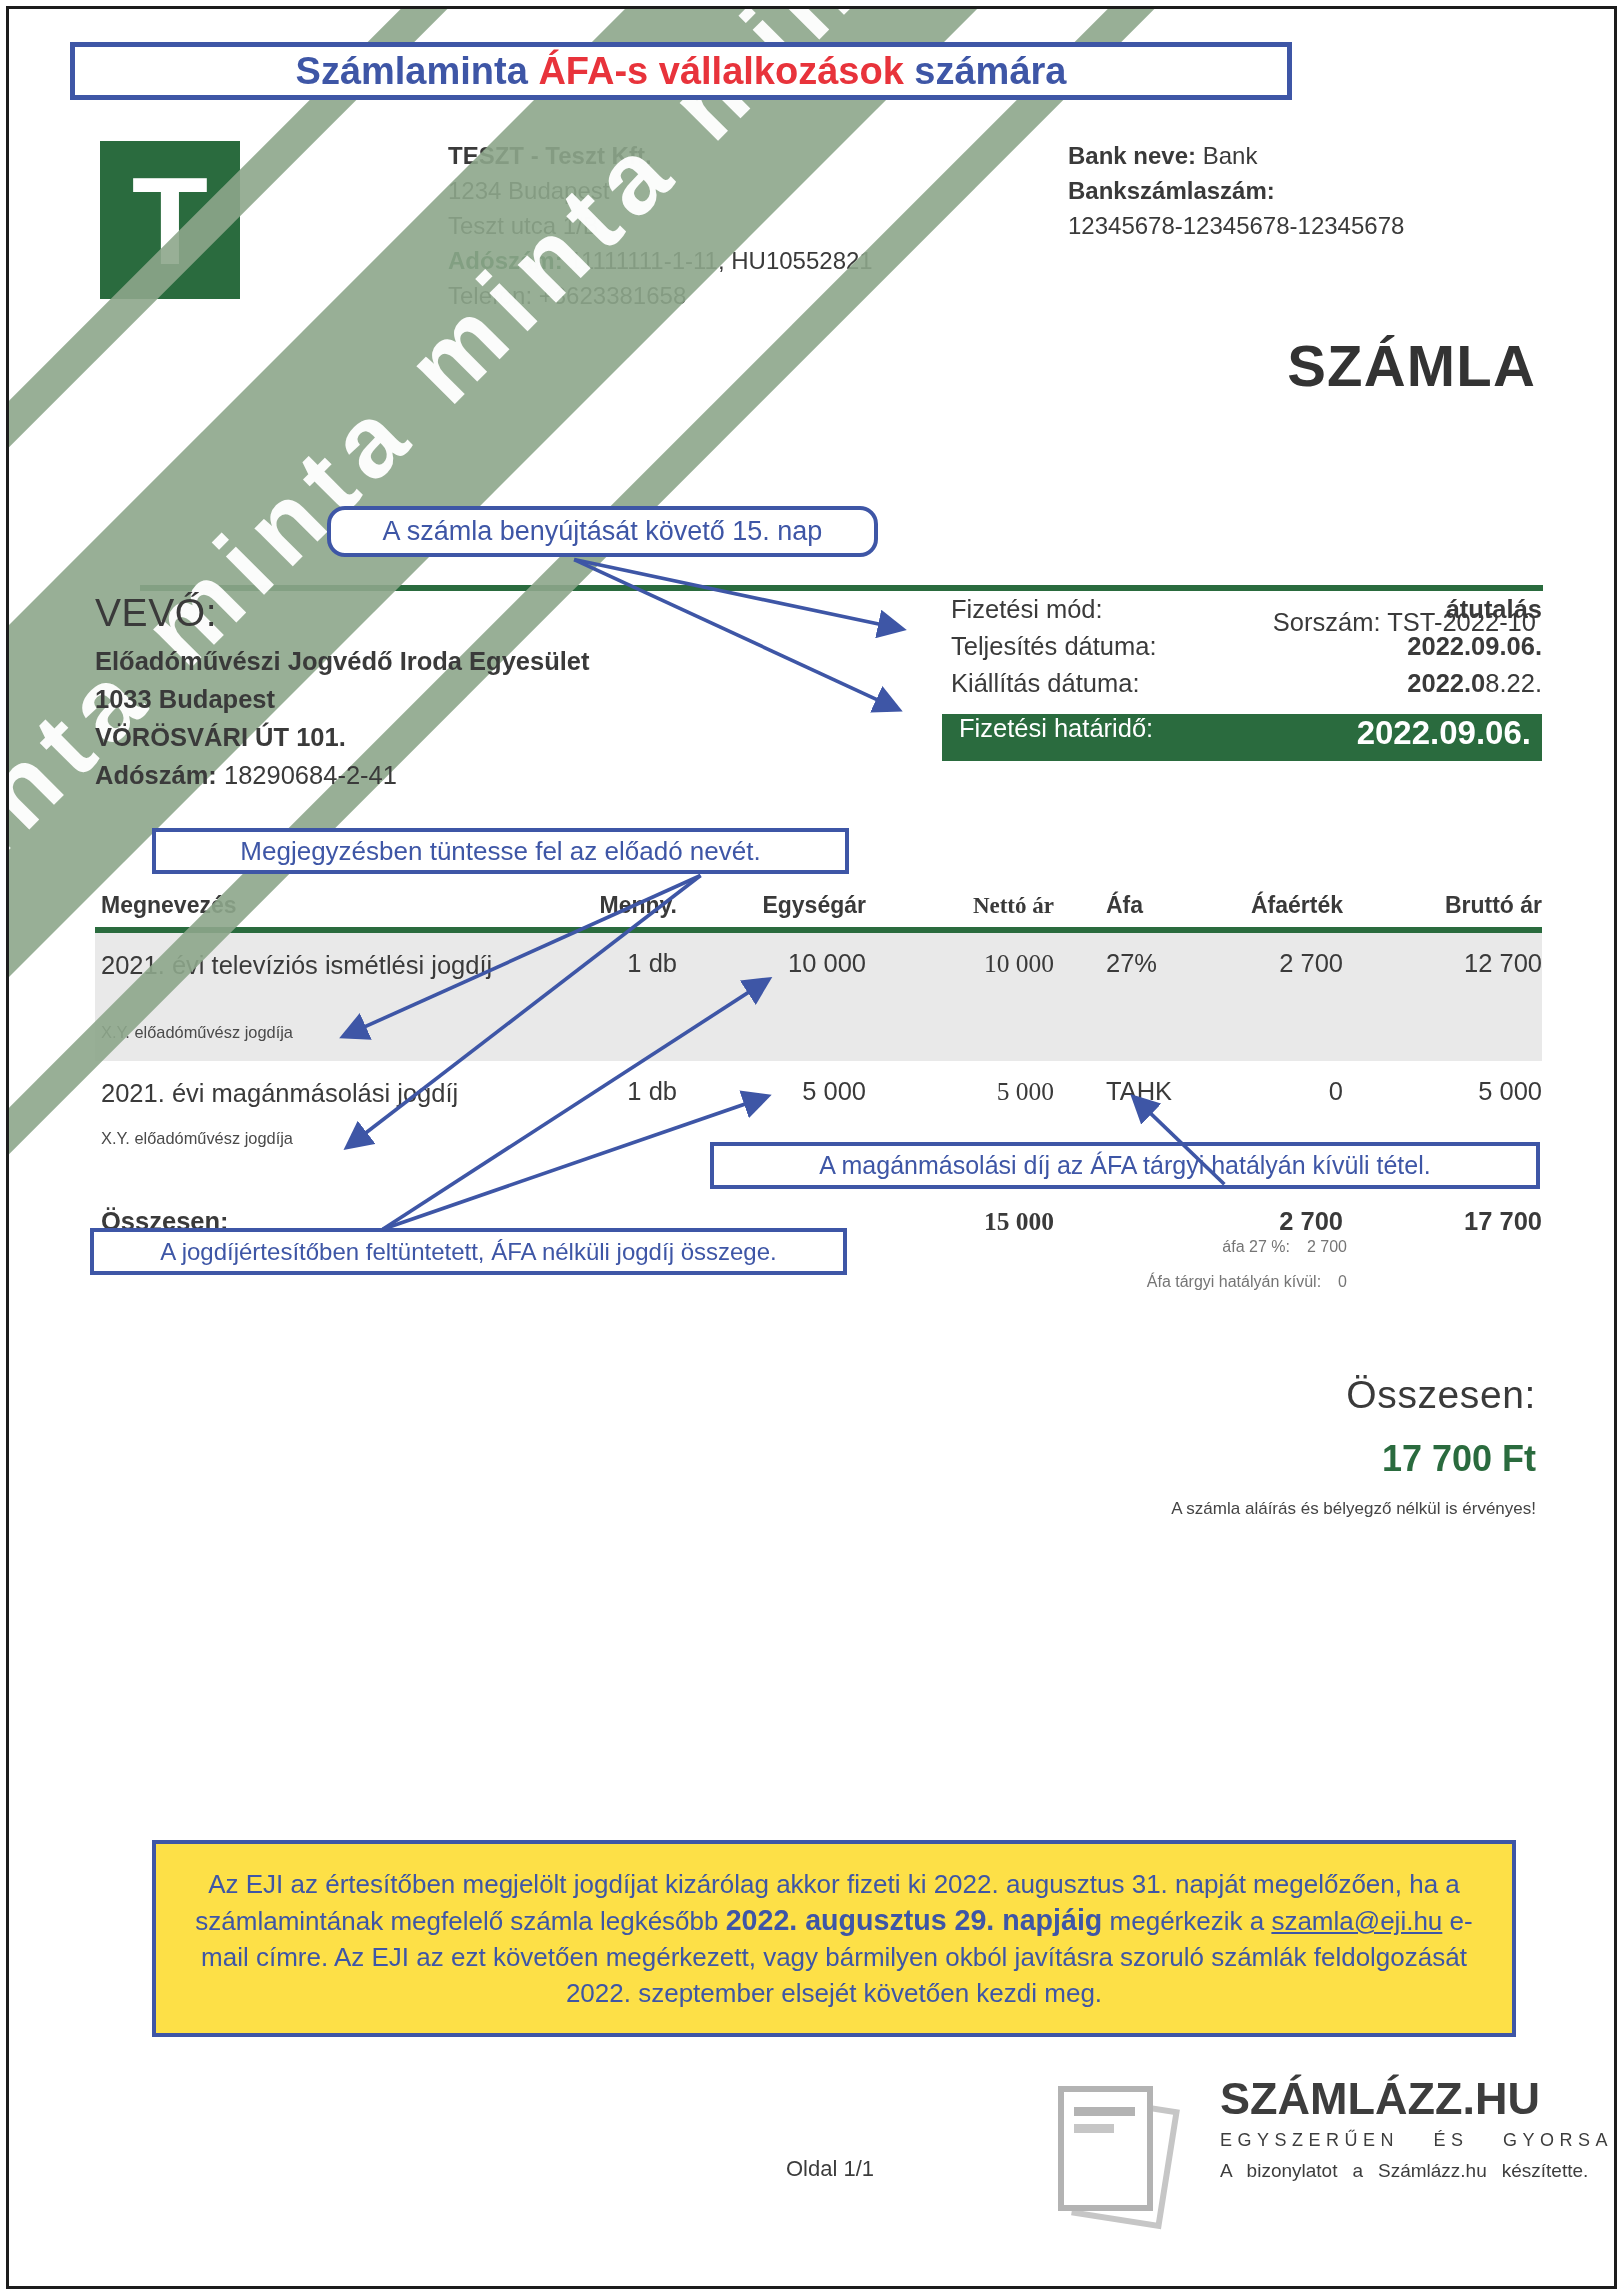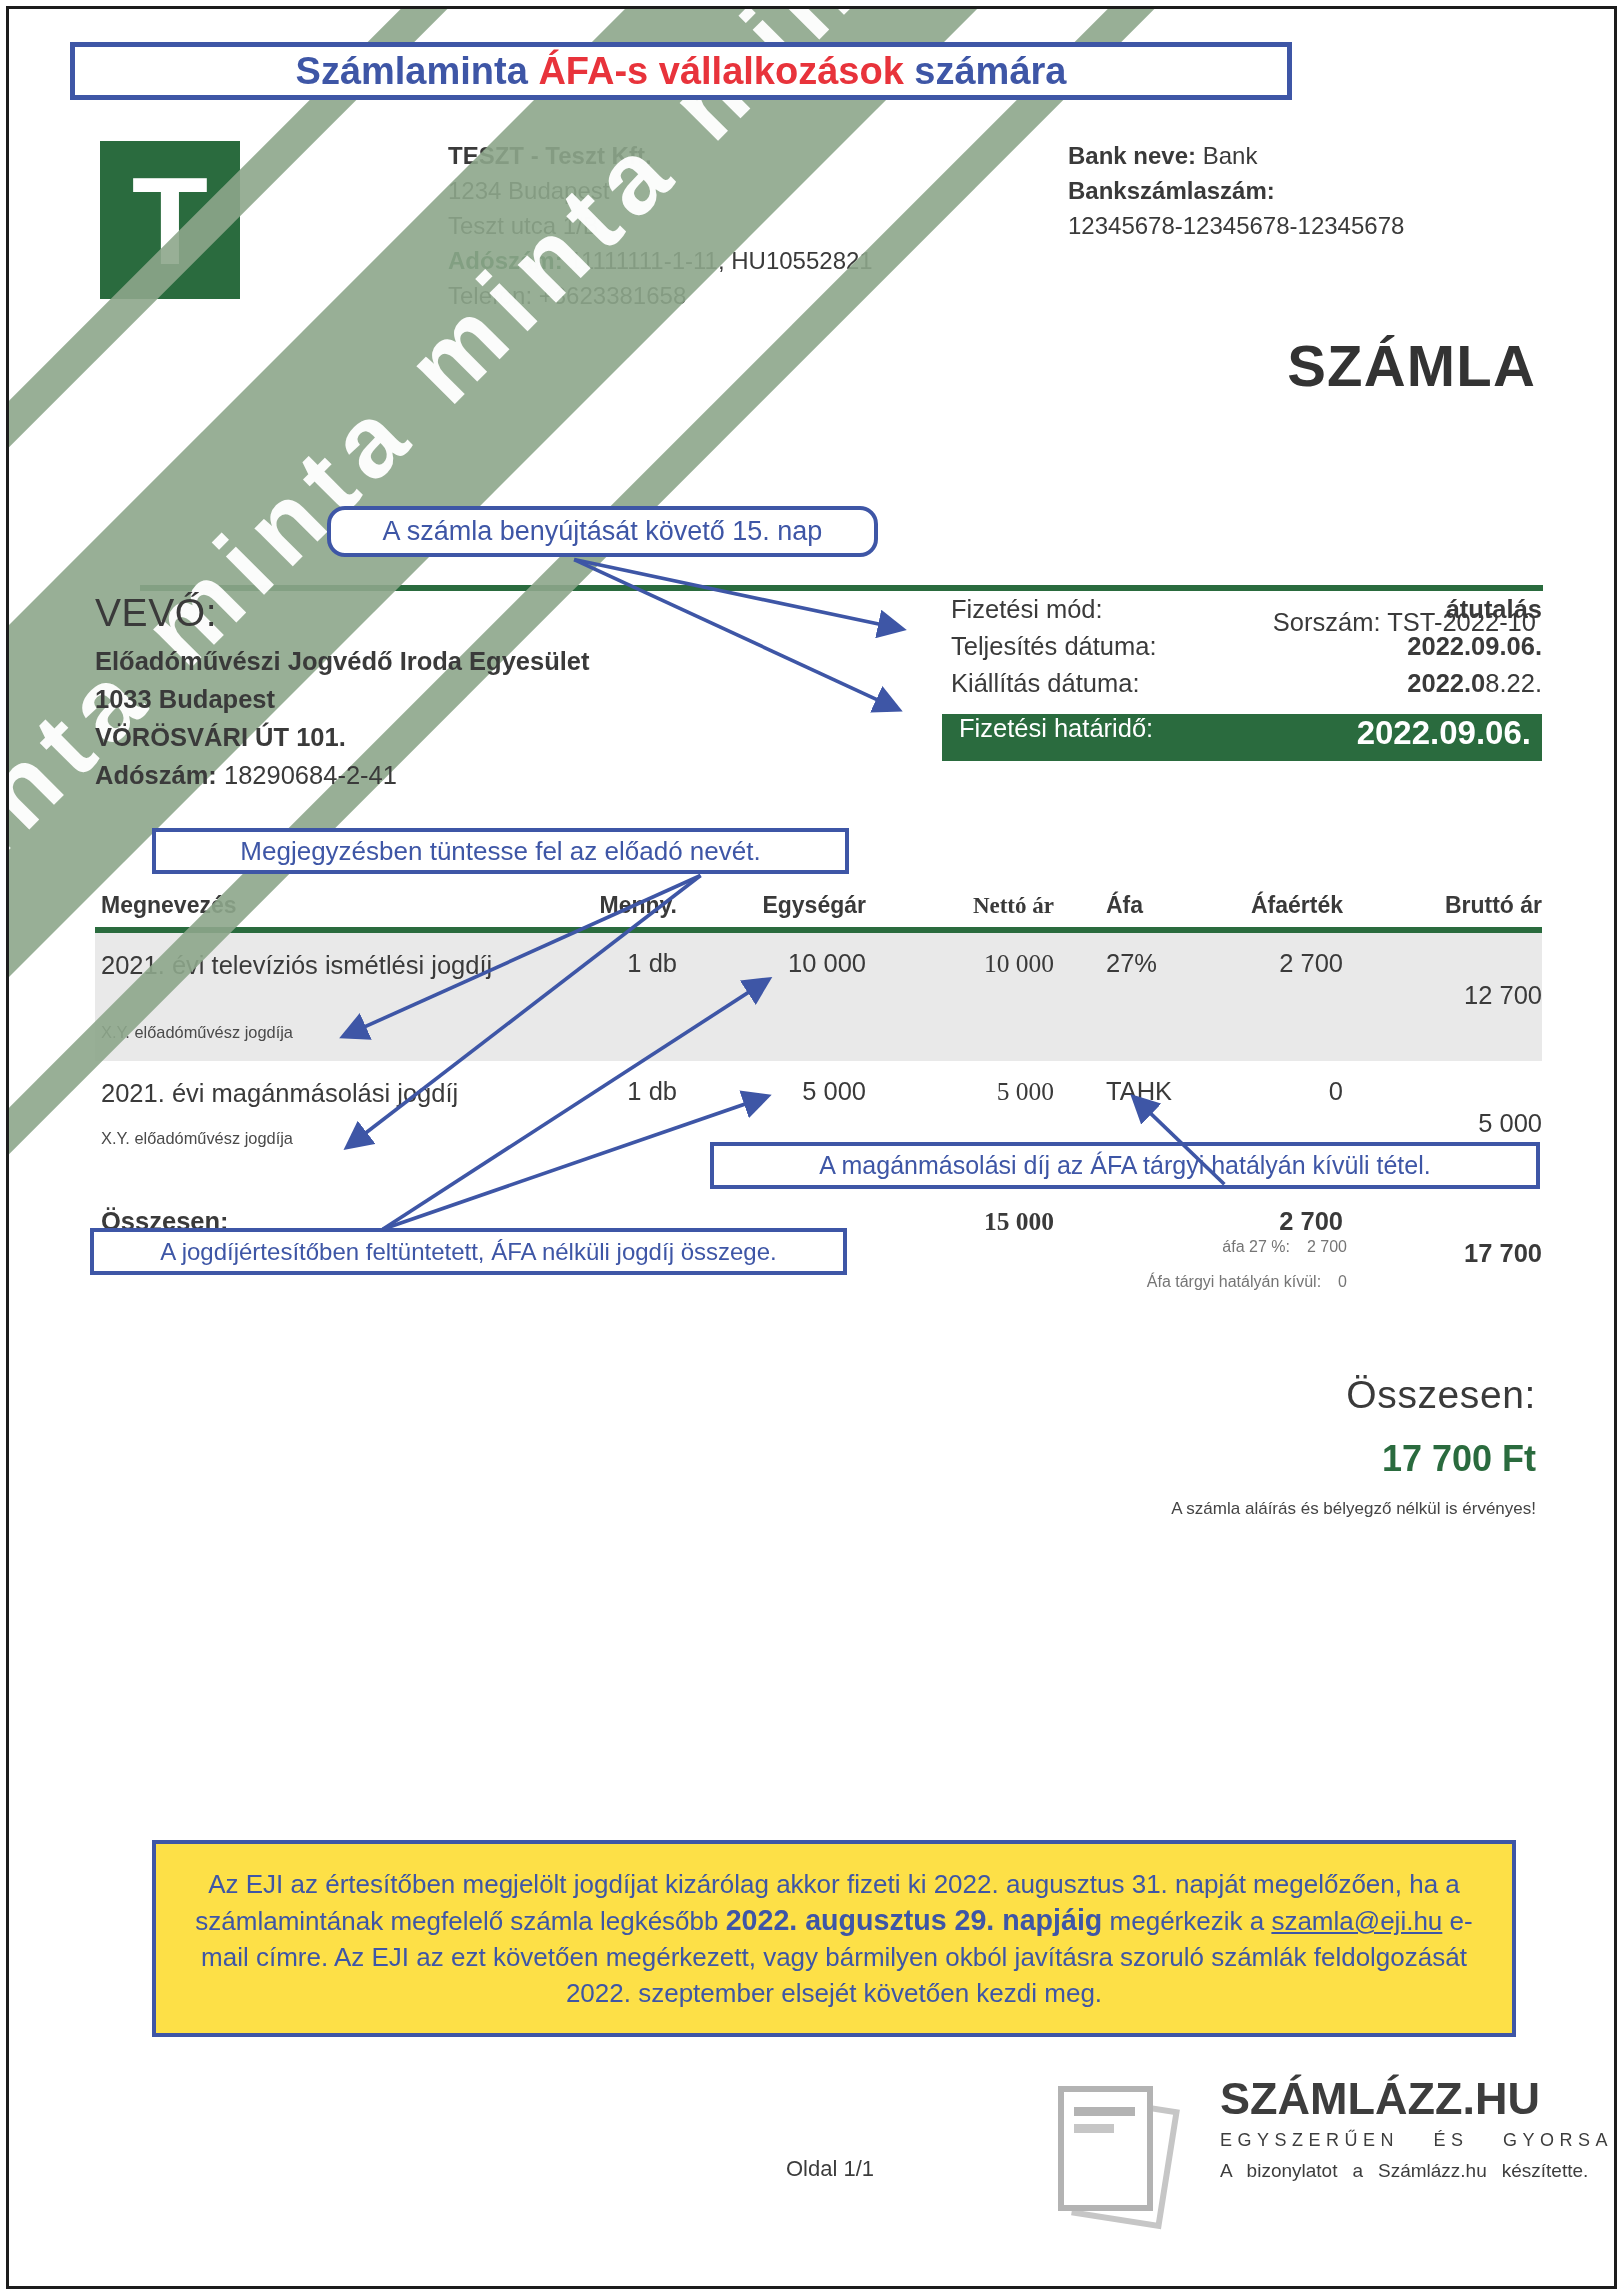--- a/index.html
+++ b/index.html
@@ -51,21 +51,21 @@
   
   .table { position:absolute; left:86px; top:878px; width:1447px; z-index:2; }
   .thead { position:relative; height:40px; font-weight:bold; font-size:23px; }
   .thead .h, .trow .c, .trow .name, .trow .note, .ttotal .c { position:absolute; white-space:nowrap; }
   .h-name { left:6px; bottom:8.5px; }
   .col-qty    { right:865px; text-align:right; }
   .col-unit   { right:676px; text-align:right; }
   .col-net    { right:488px;  text-align:right;font-family:Liberation Serif, serif; }
   .col-vat    { left:1011px; }
   .col-vatamt { right:199px;  text-align:right; }
-  .col-gross  { right:0;      text-align:right;margin-top:32px; }
+  .col-gross  { right:0;      text-align:right; }
   .thead .col-qty,.thead .col-unit,.thead .col-net,.thead .col-vat,.thead .col-vatamt,.thead .col-gross { bottom:8.5px; }
   .trule { height:5.5px; background:#2a6b3e; }
   .trow { position:relative; font-size:25.5px; }
   .trow.r0 { height:128px; background:#e9e9e9; }
   .trow.r1 { height:129px; background:#fff; }
   .trow .name { left:6px; top:16px; width:413px; white-space:normal; line-height:32px; }
   .trow .c { top:16px; }
   .trow .note { left:6px; font-size:16.4px; color:#4a4a4a; }
   .r0 .note { top:90px; }
   .r1 .note { top:68px; }

